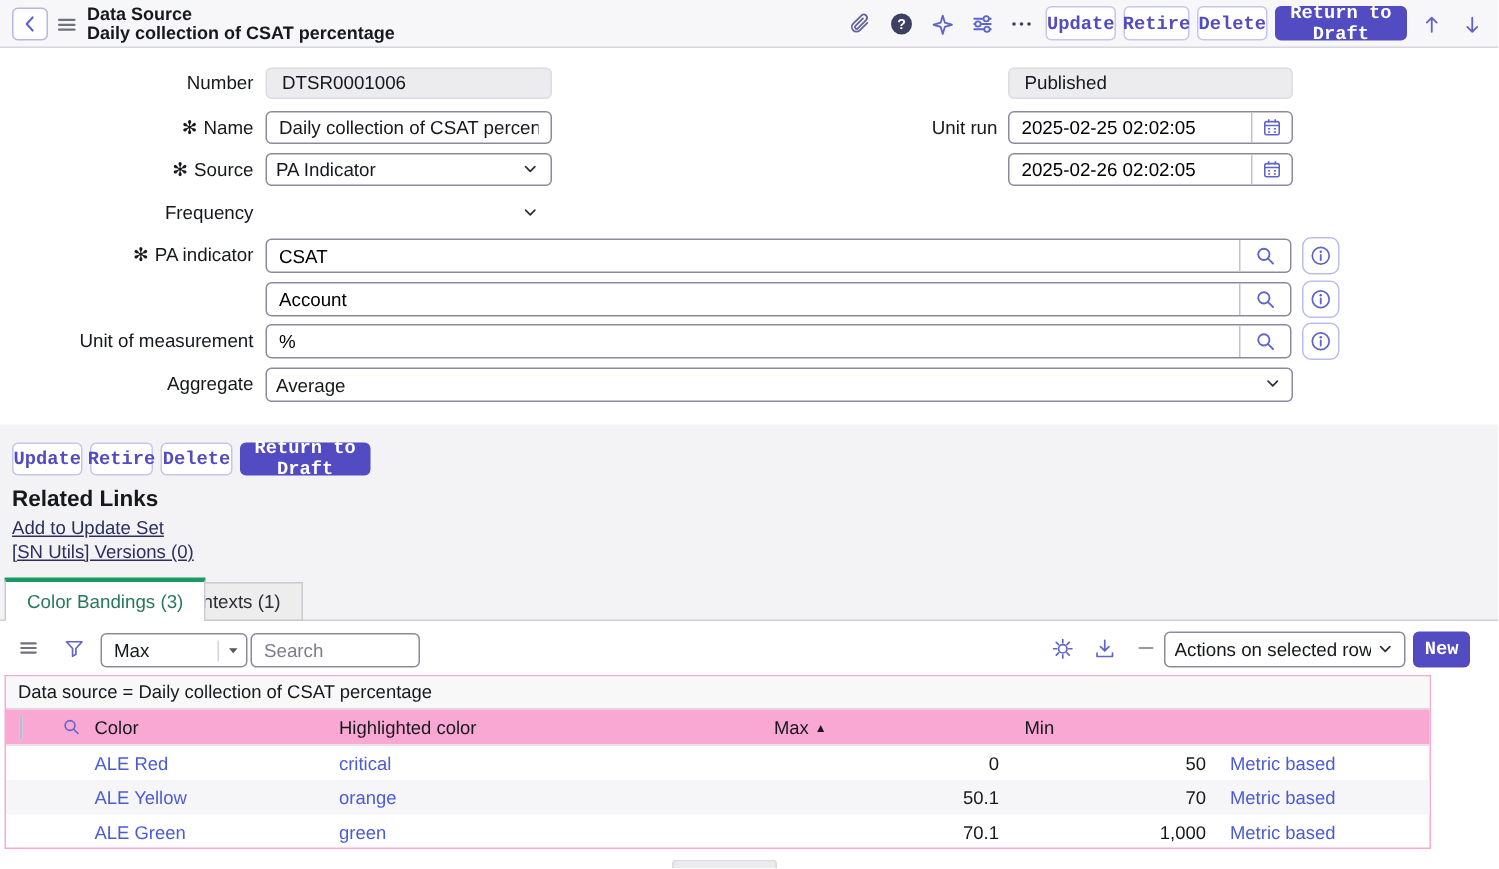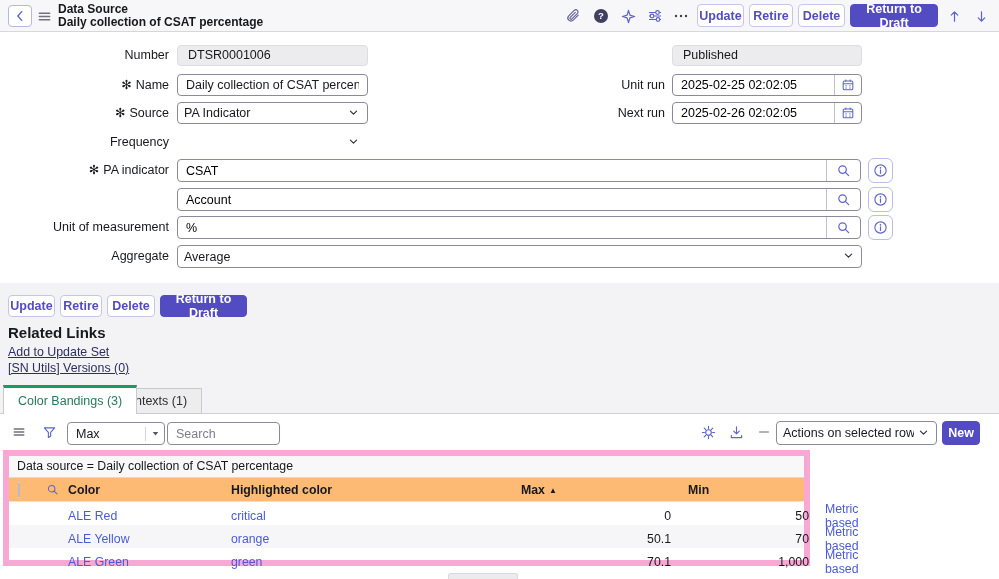--- a/index.html
+++ b/index.html
@@ -10,21 +10,21 @@
 
   
   .hdr{left:0;top:0;width:999px;height:32px;background:#f7f7f9;border-bottom:1px solid #d6d6dc}
   .backbtn{left:8px;top:5px;width:24px;height:22px;border:1px solid #b7b7e0;border-radius:4px;
     background:#fff;display:flex;align-items:center;justify-content:center;color:var(--icon,#5f64c9);cursor:pointer}
   .htitle{left:58px;top:3px;font-size:12px;font-weight:bold;line-height:13px}
   .icb{display:flex;align-items:center;justify-content:center;width:22px;height:22px;
     background:none;border:none;padding:0;cursor:pointer;color:var(--icon,#5f64c9)}
   .btn{display:flex;align-items:center;justify-content:center;height:23px;padding:0 8px;
     background:#fff;border:1px solid #c6c5ea;border-radius:4px;color:var(--primary,#534bc1);
-    font-weight:bold;font-size:12.5px;font-family:Liberation Sans, sans-serif;cursor:pointer;box-sizing:border-box}
+    font-weight:bold;font-size:12.5px;font-family:Liberation Mono, monospace;cursor:pointer;box-sizing:border-box}
   .btn.primary{background:var(--primary,#534bc1);border-color:var(--primary,#534bc1);color:#fff}
 
   
   .flabel{text-align:right;color:var(--text,#16181d)}
   .req{margin-right:4px}
   .ro{background:#ececef;border:1px solid #dcdce2;border-radius:4px;padding:0 10px;line-height:19px}
   .tin{border:1px solid var(--border_input,#8a8a9c);border-radius:4px;padding:0 8px;font:inherit;
     color:var(--text,#16181d);background:#fff;box-sizing:border-box;width:100%;height:100%}
   input::placeholder{color:#7d7d8c}
   .sel{border:1px solid var(--border_input,#8a8a9c);border-radius:4px;background:#fff;font:inherit;
@@ -52,26 +52,26 @@
     color:var(--tab_green_text,#27795a);z-index:2}
 
   
   .combo{display:flex;align-items:center;border:1px solid var(--border_input,#8a8a9c);border-radius:4px;
     background:#fff;cursor:pointer}
   .combo .cl{flex:1;padding-left:8px}
   .combo .cdiv{width:1px;height:14px;background:#d4d4da}
   .combo .ctri{width:18px;display:flex;align-items:center;justify-content:center;color:#55555f}
 
   
-  .lcontainer{left:3px;top:450px;width:807px;height:116px;border:6px solid #f9a8d4;background:#fff}
+  .lcontainer{left:3px;top:450px;width:951px;height:116px;border:1px solid #f9a8d4;background:#fff}
   .bcrow{height:22px;line-height:21px;background:#f8f8f9;border-bottom:1px solid #d9d9de;
     padding-left:8px;font-size:12.3px;box-sizing:border-box}
   .trow{display:grid;grid-template-columns:30px 26px 166px 286px 160px 138px 1fr;align-items:center;
     height:23px;font-size:12.3px;box-sizing:border-box}
-  .thead{height:24px;font-weight:bold;border-bottom:1px solid #e3e3e8;background:#fdba74}
+  .thead{height:24px;font-weight:normal;border-bottom:1px solid #e3e3e8;background:#f9a8d4}
   .stripe{background:#f6f6f8}
   .cbx{width:13px;height:13px;border:1px solid #b9b9d0;border-radius:2px;background:#fff;margin-left:9px;cursor:pointer}
   .tlink{color:var(--link,#4b5bd6);cursor:pointer}
   .num{text-align:right;padding-right:6px}
   .padc{padding-left:3px}
   .padt{padding-left:10px}
   .sort{font-size:8px;margin-left:4px;vertical-align:1px}
   .sliver{left:448px;top:573px;width:70px;height:6px;background:#ebebee;border:1px solid #d9d9de;
     border-bottom:none;border-radius:3px 3px 0 0}
 </style>
@@ -250,21 +250,20 @@
         <span>
           <svg width="14" height="14" viewBox="0 0 16 16">
             <rect x="2.5" y="3.5" width="11" height="10" rx="1.5" fill="none" stroke="currentColor" stroke-width="1.2"></rect>
             <path d="M2.5 6.5h11M5.5 1.8v2.4M10.5 1.8v2.4" stroke="currentColor" stroke-width="1.2"></path>
             <path d="M5 9h1.6M9.4 9H11M5 11.5h1.6M9.4 11.5H11" stroke="currentColor" stroke-width="1.1"></path>
           </svg>
         </span>
       </span>
   </div>
 
-  <div class="abs flabel" style="left:500px;width:165px;top:102px;line-height:22px"><span>Next run</span></div>
   <div class="abs refw" style="left:672px;top:102px;width:190px;height:22px">
     <input value="2025-02-26 02:02:05" style="">
     <span class="dateseg">
         <span>
           <svg width="14" height="14" viewBox="0 0 16 16">
             <rect x="2.5" y="3.5" width="11" height="10" rx="1.5" fill="none" stroke="currentColor" stroke-width="1.2"></rect>
             <path d="M2.5 6.5h11M5.5 1.8v2.4M10.5 1.8v2.4" stroke="currentColor" stroke-width="1.2"></path>
             <path d="M5 9h1.6M9.4 9H11M5 11.5h1.6M9.4 11.5H11" stroke="currentColor" stroke-width="1.1"></path>
           </svg>
         </span>

